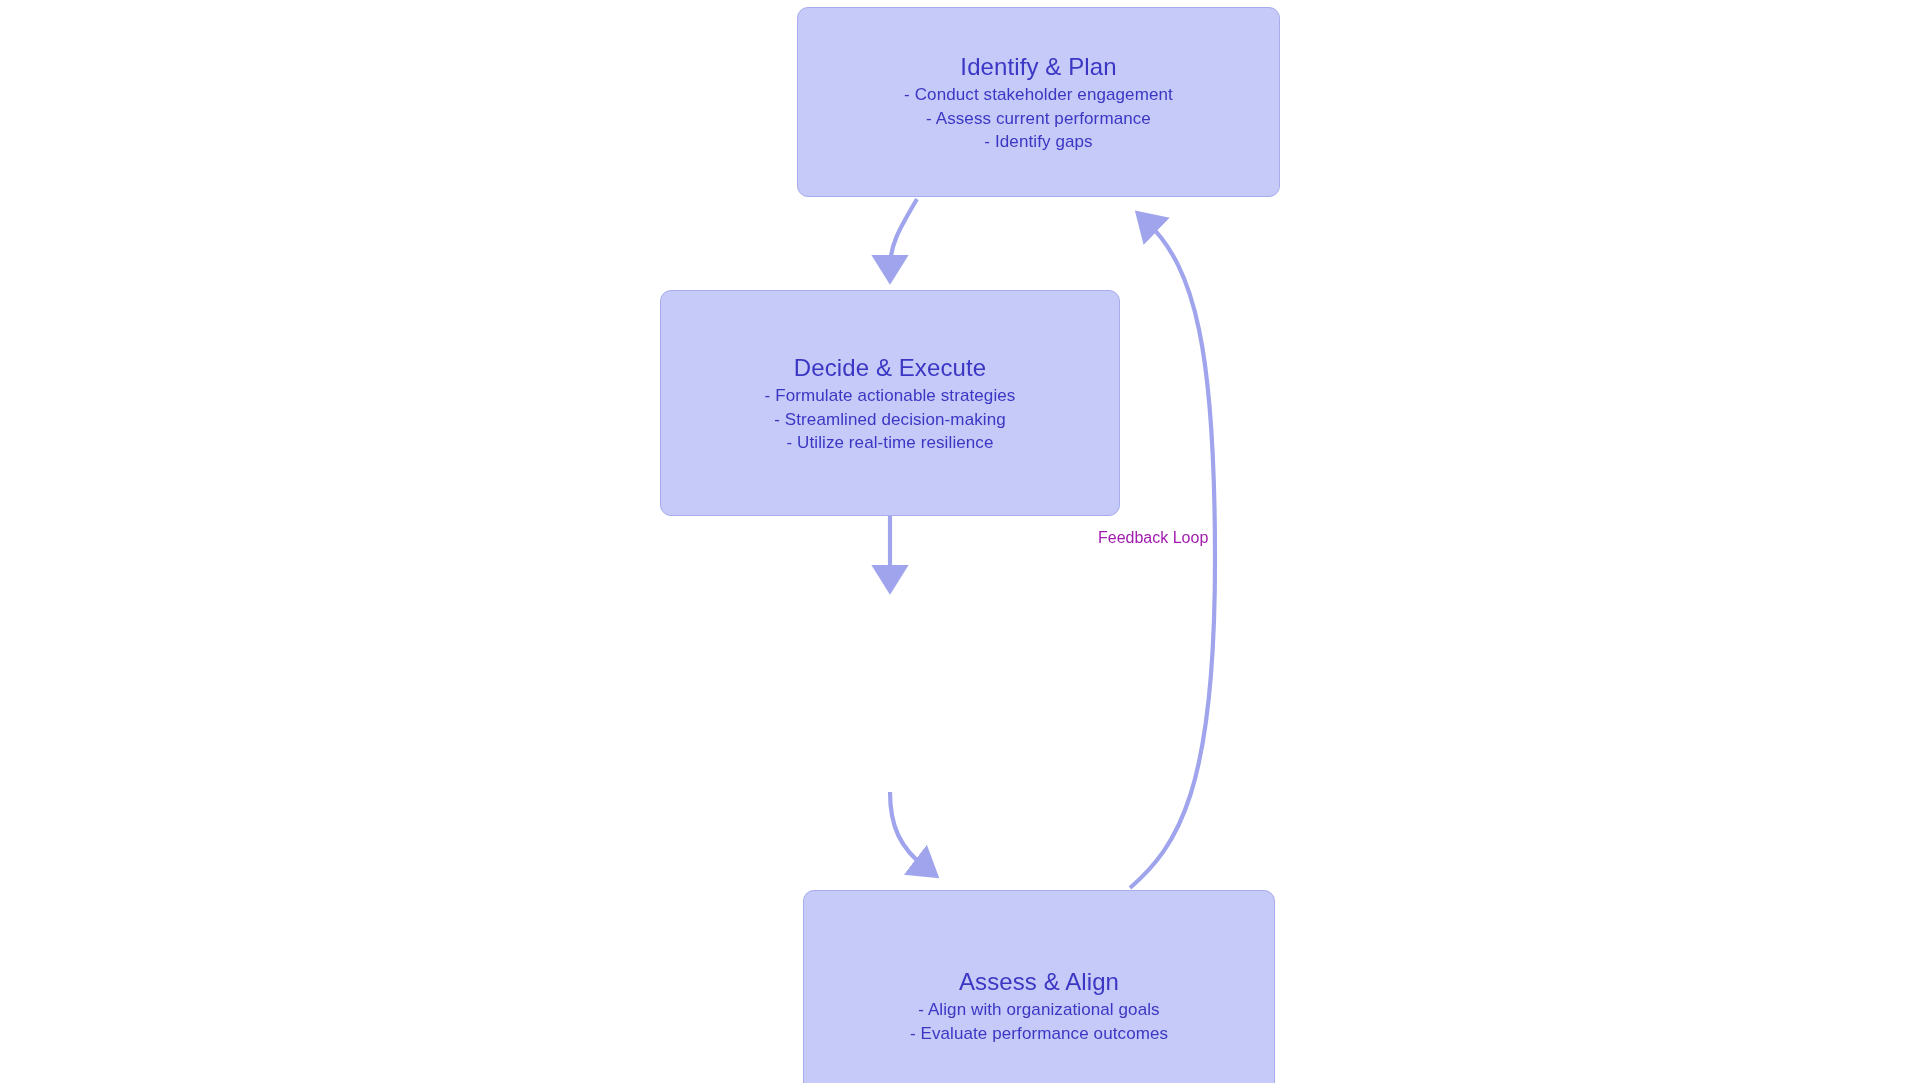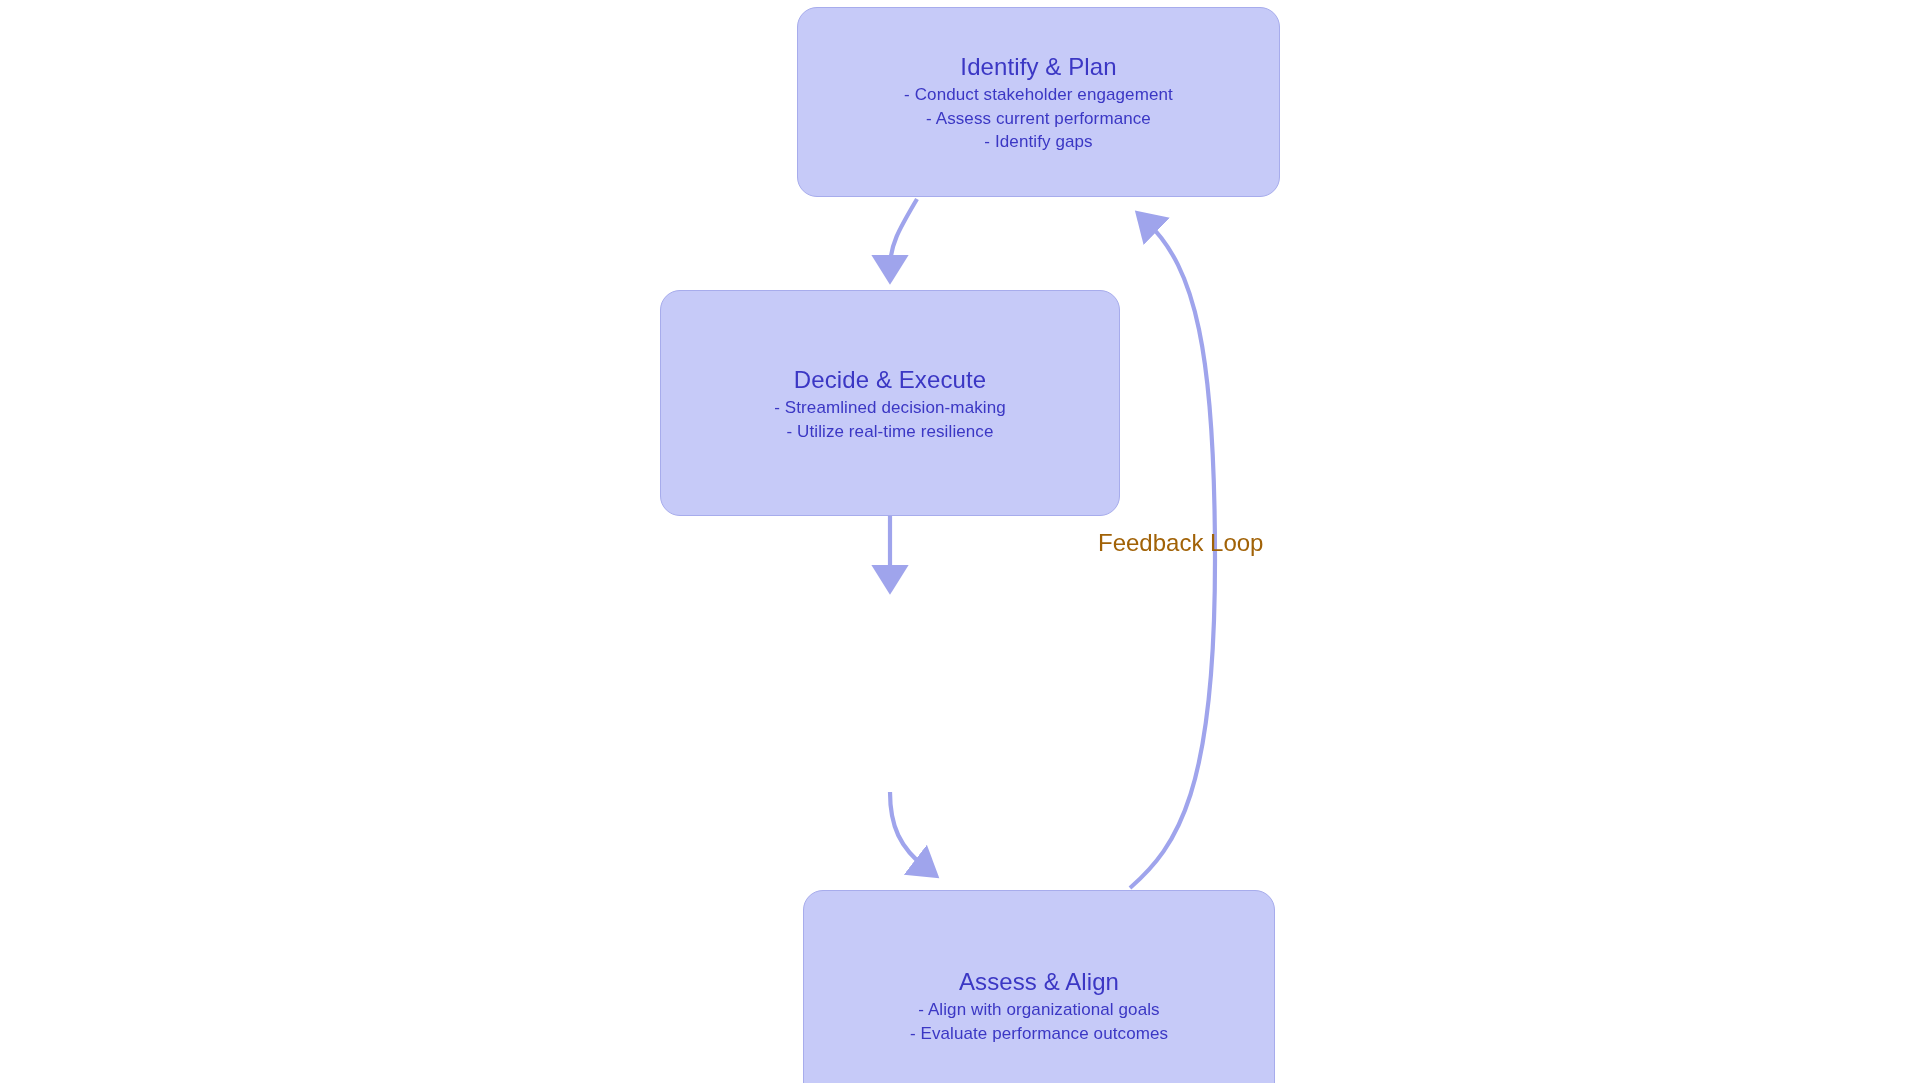--- a/index.html
+++ b/index.html
@@ -23,21 +23,21 @@
   #flow-svg {
     position: absolute;
     top: 0;
     left: 0;
     width: 1920px;
     height: 1083px;
   }
   .node-box {
     position: absolute;
     box-sizing: border-box;
-    border-radius: 20px;
+    border-radius: 11px;
     background: #C6CAF8;
     border: 1.6px solid #A7ACEC;
     display: flex;
     flex-direction: column;
     align-items: center;
     justify-content: center;
     color: #3B37C4;
     text-align: center;
     line-height: 1.38;
   }
@@ -70,22 +70,22 @@
     height: 190px;
   }
   #node-assess-align {
     left: 803px;
     top: 890px;
     width: 472px;
     height: 230px;
   }
   .edge-label {
     position: absolute;
-    color: #a16207;
-    font-size: 24px;
+    color: #a21caf;
+    font-size: 16px;
     white-space: nowrap;
   }
   #feedback-loop-label {
     left: 1098px;
     top: 529px;
   }
 </style>
 </head>
 <body>
 
@@ -115,20 +115,21 @@
 
   <div class="node-box" id="node-identify-plan">
     <div class="node-title">Identify &amp; Plan</div>
     <div class="node-item">- Conduct stakeholder engagement</div>
     <div class="node-item">- Assess current performance</div>
     <div class="node-item">- Identify gaps</div>
   </div>
 
   <div class="node-box" id="node-decide-execute">
     <div class="node-title">Decide &amp; Execute</div>
+    <div class="node-item">- Formulate actionable strategies</div>
     <div class="node-item">- Streamlined decision-making</div>
     <div class="node-item">- Utilize real-time resilience</div>
   </div>
 
 
   <div class="node-box" id="node-assess-align">
     <div class="node-title">Assess &amp; Align</div>
     <div class="node-item">- Align with organizational goals</div>
     <div class="node-item">- Evaluate performance outcomes</div>
   </div>

